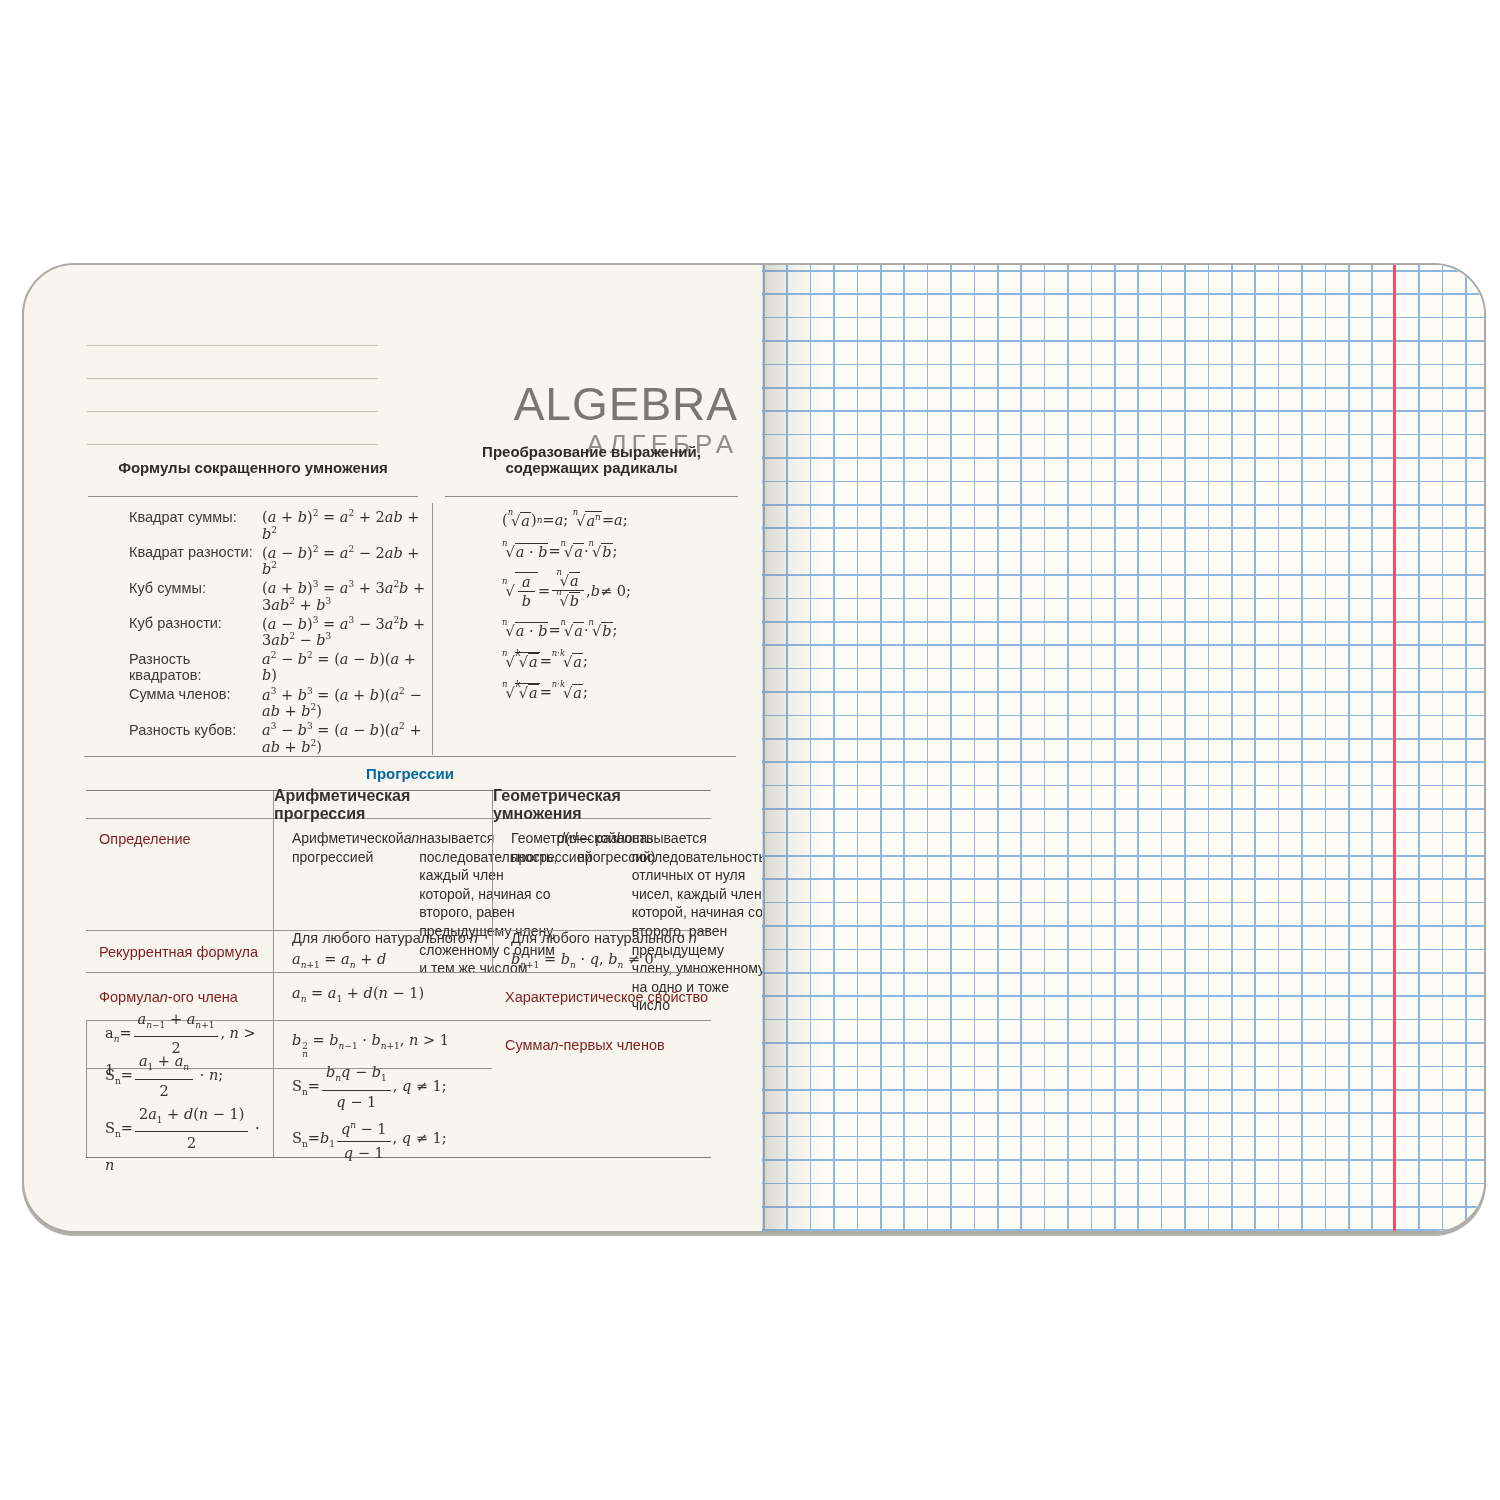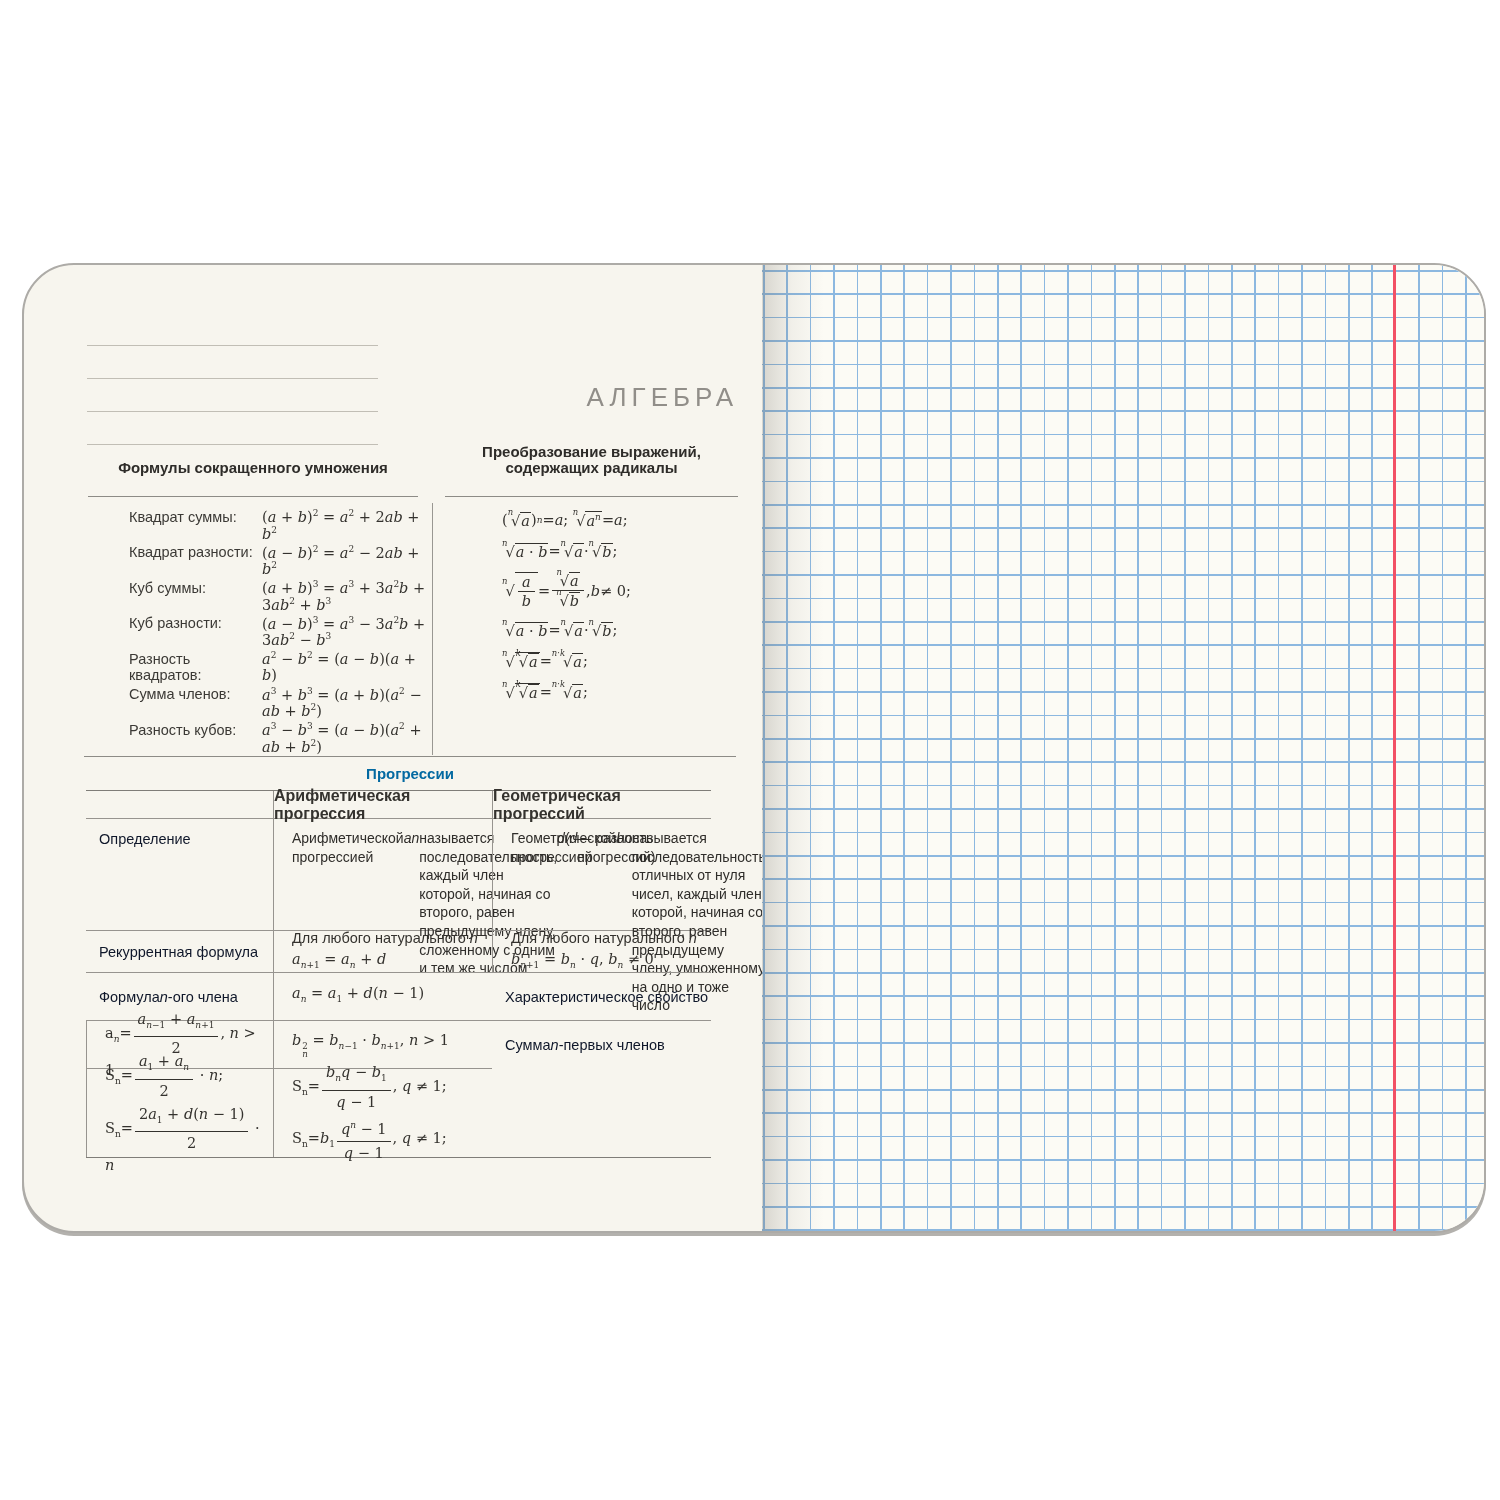--- a/index.html
+++ b/index.html
@@ -76,41 +76,42 @@
     position:absolute;left:62px;top:525px;width:625px;
     display:grid;grid-template-columns:187px 219px 219px;
     grid-template-rows:28px 112px 42px 48px 48px 88px;
     border-top:1.5px solid #7F7D78;border-bottom:1.5px solid #7F7D78;
     box-sizing:content-box;color:#34322E;
   }
   .cell{box-sizing:border-box;display:flex;align-items:center;font-size:14.5px;}
   .cell.hb{border-bottom:1px solid #97948F;}
   .cell.vl{border-left:1px solid #97948F;}
   .cell.head{justify-content:center;font-weight:bold;font-size:16px;}
-  .cell.lab{padding-left:13px;color:#0f172a;}
+  .cell.lab{padding-left:13px;color:#7f1d1d;}
   .cell.topalign{align-items:flex-start;padding-top:12px;}
   .cell.body{padding-left:18px;padding-right:8px;}
   .cell.deftext{font-size:14px;line-height:18.6px;align-items:flex-start;padding-top:10px;color:#2F2D2A;}
   .cell .math-cell{font-family:"DejaVu Serif", serif;font-size:14.5px;line-height:21px;}
 </style>
 </head>
 <body style="--paper-cream: #F7F5EE; --paper-grid: #FCFBF5; --grid-blue: #8CB8E0; --margin-red: #F25065; --title-gray: #7A7772; --line-gray: #8D8B86;">
 
 <div class="notebook">
 
   <div>
 
     <div class="name-lines">
       <div class="name-line"></div>
       <div class="name-line"></div>
       <div class="name-line"></div>
       <div class="name-line"></div>
     </div>
 
     <div class="title-block">
+      <div class="title-en">ALGEBRA</div>
       <div class="title-ru">АЛГЕБРА</div>
     </div>
 
     <div class="sec-head left">
       <span>Формулы сокращенного умножения</span>
     </div>
     <div class="sec-head right">
       <span>
         <span>Преобразование выражений,</span><br>
         <span>содержащих радикалы</span>
@@ -162,21 +163,21 @@
       <div class="rad-item math"><span class="rt"><sup><i>n</i></sup>√<span class="o"><span class="rt"><sup><i>k</i></sup>√<span class="o"><i>a</i></span></span></span></span> = <span class="rt"><sup><i>n·k</i></sup>√<span class="o"><i>a</i></span></span>;</div>
     </div>
 
     <div class="section-line"></div>
     <div class="prog-heading">Прогрессии</div>
 
     <div class="ptable">
 
       <div class="cell hb"></div>
       <div class="cell hb vl head">Арифметическая прогрессия</div>
-      <div class="cell hb vl head">Геометрическая прогрессий</div>
+      <div class="cell hb vl head">Геометрическая умножения</div>
 
       <div class="cell hb lab topalign">Определение</div>
       <div class="cell hb vl body deftext">Арифметической прогрессией <i>an</i> называется последовательность, каждый член которой, начиная со второго, равен предыдущему члену, сложенному с одним и тем же числом <i>d</i> (<i>d</i> — разность прогрессий)</div>
       <div class="cell hb vl body deftext">Геометрической прогрессией <i>bn</i> называется последовательность отличных от нуля чисел, каждый член которой, начиная со второго, равен предыдущему члену, умноженному на одно и тоже число <i>q</i> (<i>q</i> — знаменатель прогрессии)</div>
 
       <div class="cell hb lab">Рекуррентная формула</div>
       <div class="cell hb vl body">
           <span class="math-cell"><span class="t">Для любого натурального <i>n</i></span><br><i>a</i><sub><i>n</i>+1</sub> = <i>a</i><sub><i>n</i></sub> + <i>d</i></span>
         </div>
       <div class="cell hb vl body">

